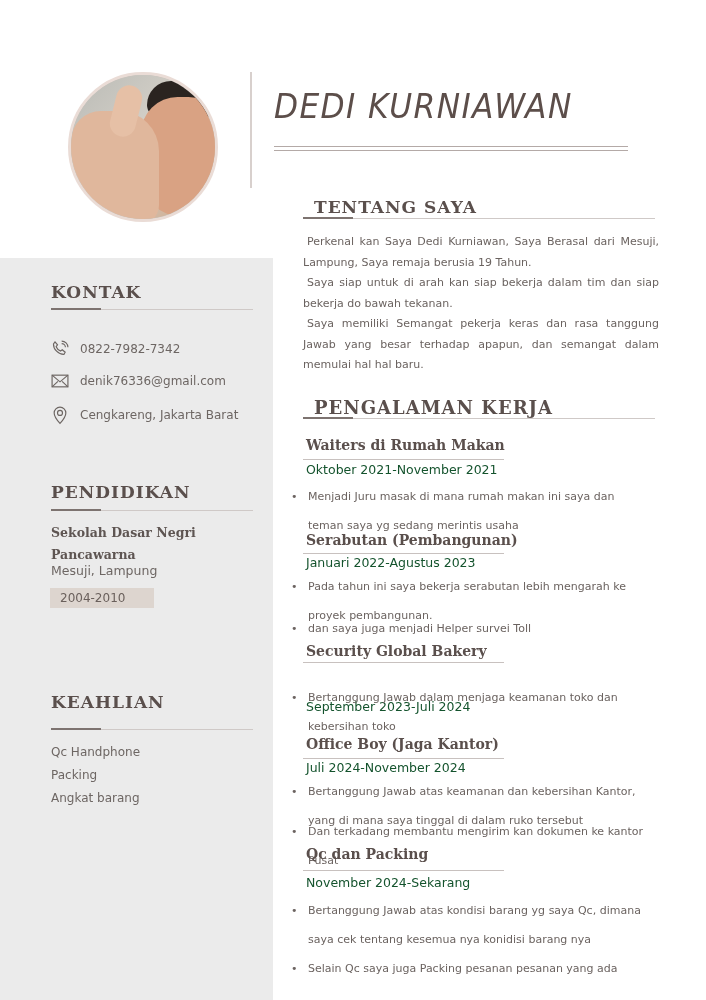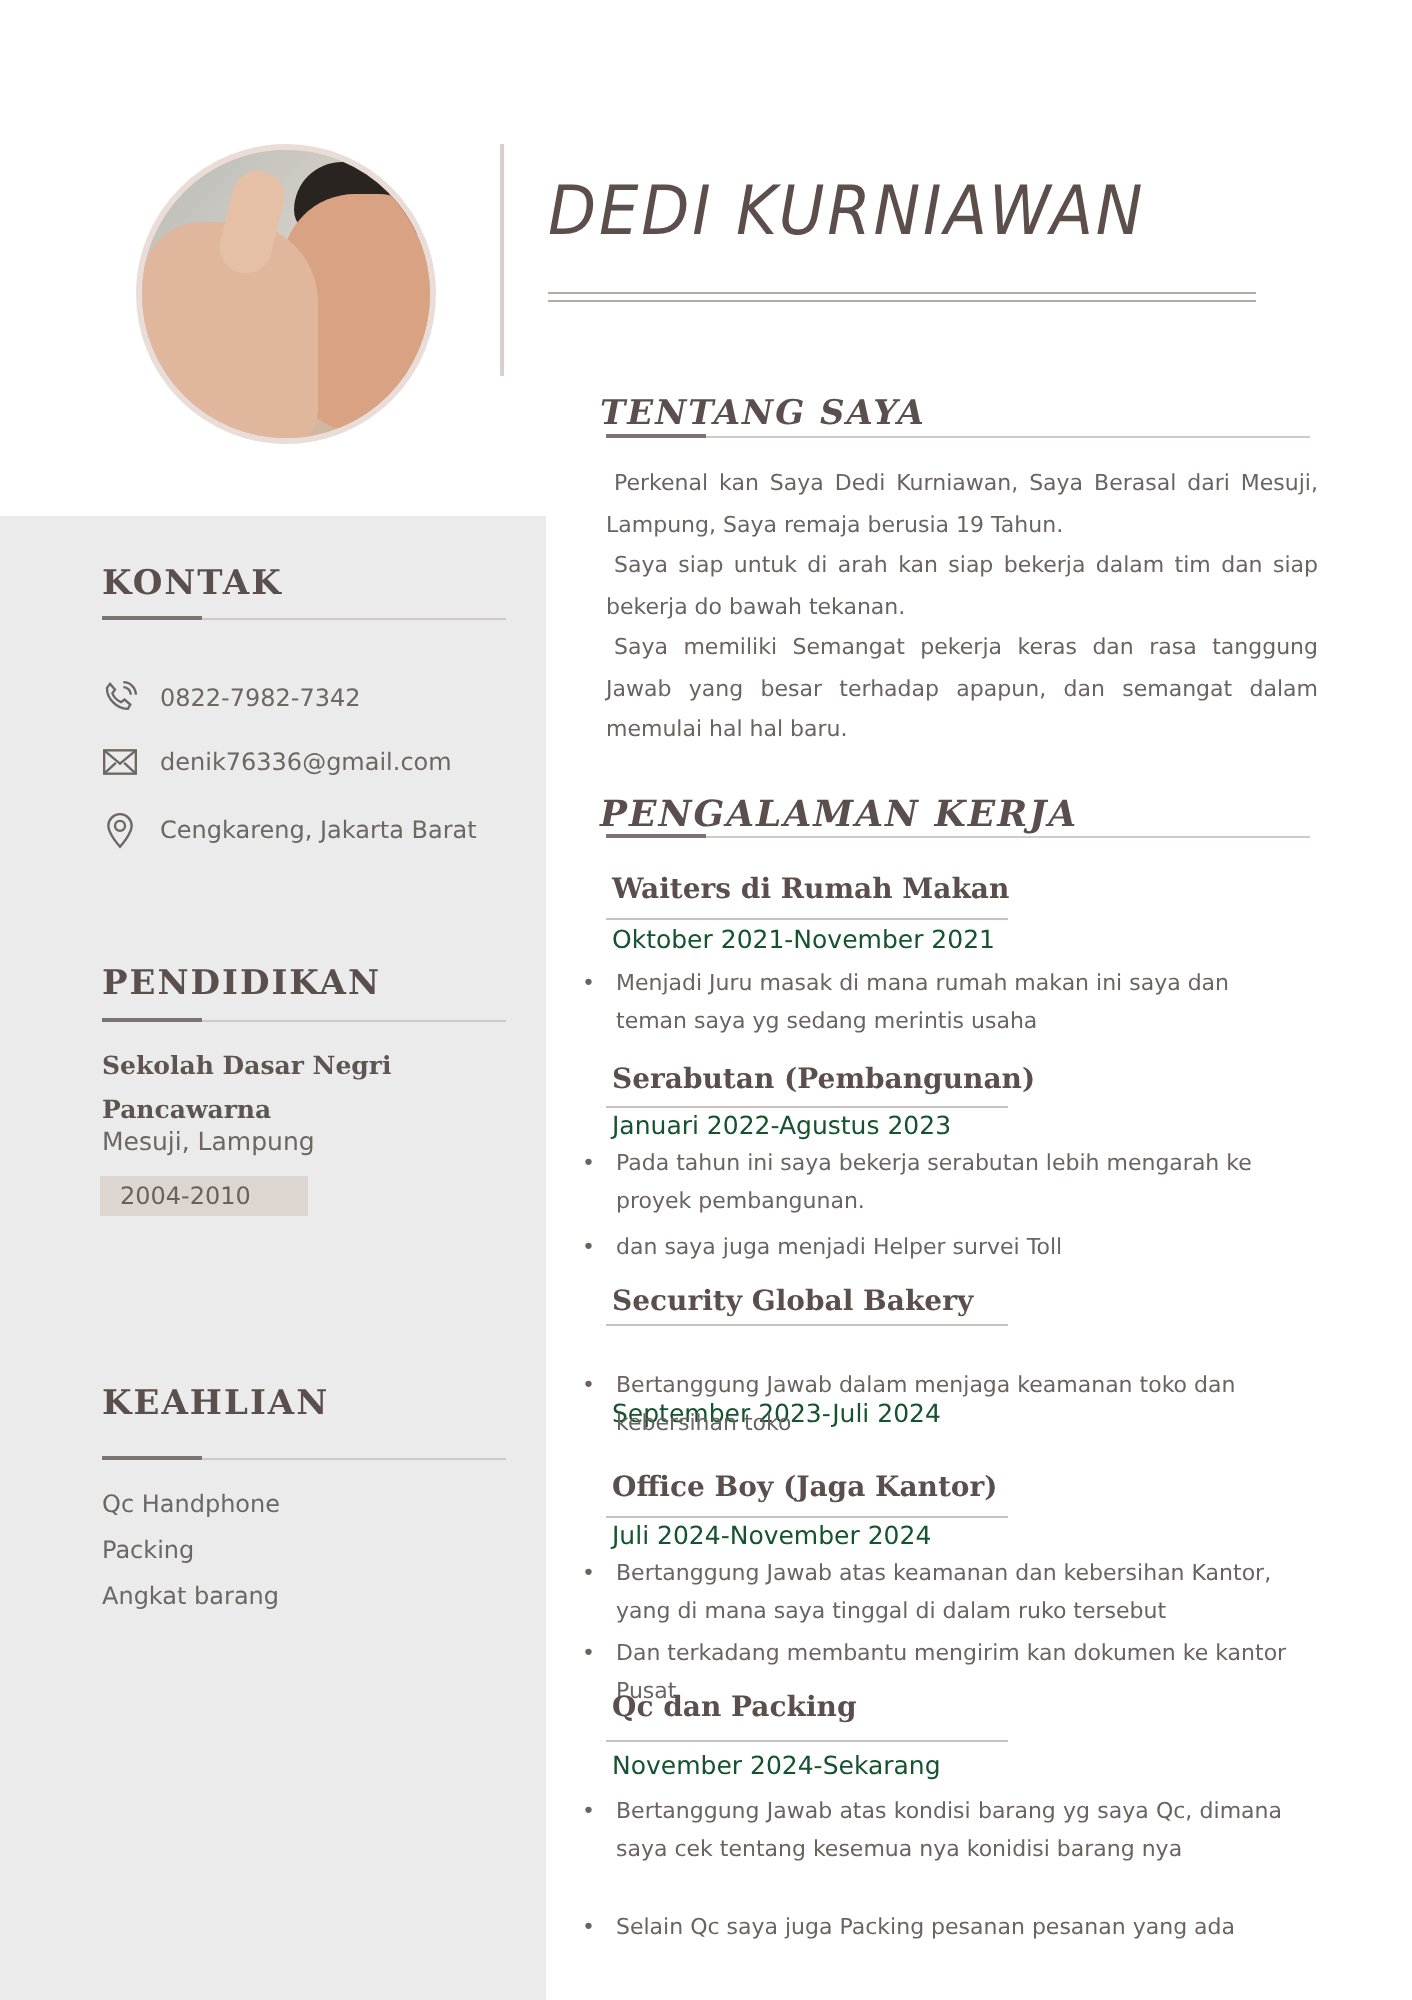--- a/index.html
+++ b/index.html
@@ -30,29 +30,29 @@
   .side-h { position: absolute; left: 51px; font-size: 17px; }
   .side-rule { left: 51px; width: 202px; }
   .contact { position: absolute; left: 50px; display: flex; align-items: center; gap: 10px; font-size: 12px; color: #6d6663; }
   .contact svg { width: 20px; height: 20px; flex: none; }
   .edu-school { position: absolute; left: 51px; top: 522px; font-family: "DejaVu Serif", serif; font-weight: bold; font-size: 12.5px; line-height: 22px; color: #5e5552; width: 200px; }
   .edu-loc { position: absolute; left: 51px; top: 563px; font-size: 12.5px; color: #6d6663; }
   .edu-years { position: absolute; left: 50px; top: 588px; width: 104px; height: 20px; background: #ddd5cf; font-size: 12px; color: #6a605c; padding-left: 10px; line-height: 20px; }
   .skill { position: absolute; left: 51px; font-size: 12px; color: #6d6663; }
 
   
-  .main-h { position: absolute; left: 300px; font-size: 17px; font-style: italic; }
+  .main-h { position: absolute; left: 314px; font-size: 17px; }
   .main-rule { left: 303px; width: 352px; }
   .about { position: absolute; left: 303px; top: 232px; width: 356px; font-size: 11px; line-height: 20.5px; color: #6b6360; text-align: justify; }
   .about p { margin: 0; }
 
   .job-title { position: absolute; left: 306px; font-family: "DejaVu Serif", serif; font-weight: bold; font-size: 14px; color: #5a4f4c; }
   .job-rule { position: absolute; left: 303px; width: 201px; height: 1px; background: #c8c1bf; }
   .job-date { position: absolute; left: 306px; font-size: 12.5px; color: #14532d; }
-  .bullet { position: absolute; left: 291px; font-size: 11px; line-height: 19px; color: #6b6360; padding-left: 17px; width: 360px; }
+  .bullet { position: absolute; left: 291px; font-size: 11px; line-height: 29px; color: #6b6360; padding-left: 17px; width: 360px; }
   .bullet::before { content: "•"; position: absolute; left: 0; top: 0; color: #6b6360; }
 </style>
 </head>
 <body>
 
 <div class="sidebar-bg"></div>
 
 <div class="photo">
   <div class="bg"></div>
   <div class="hair"></div>

